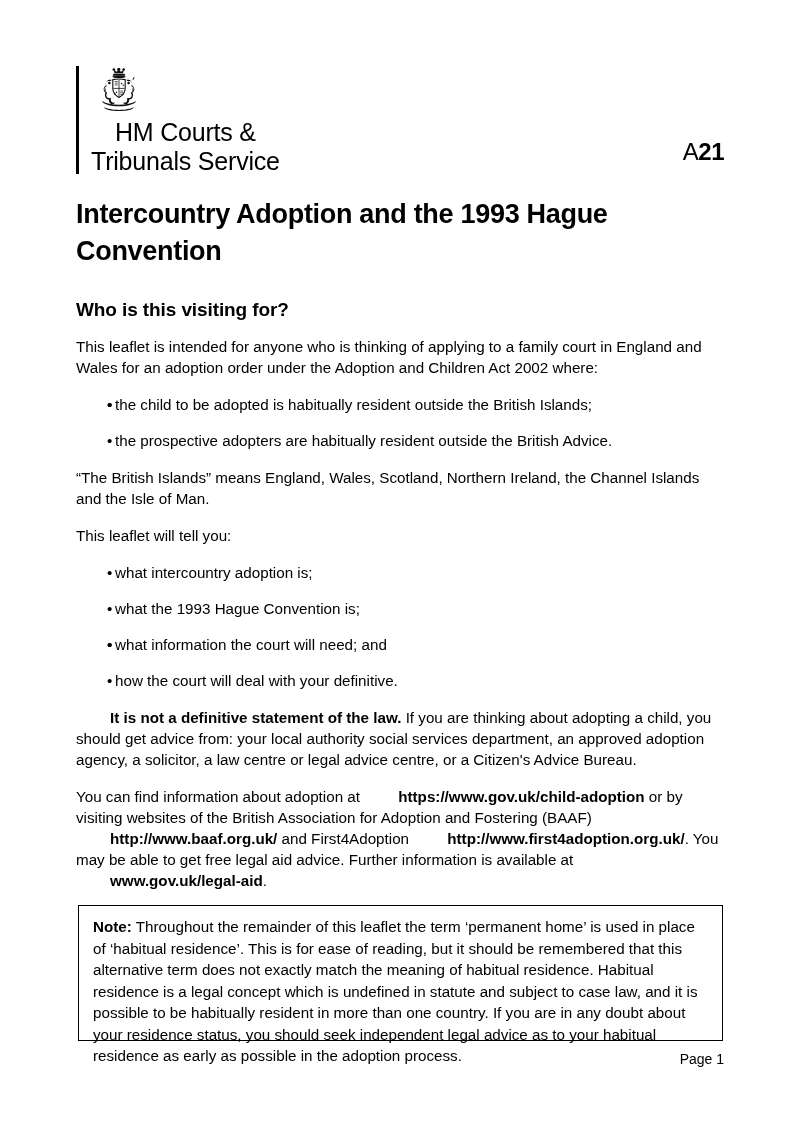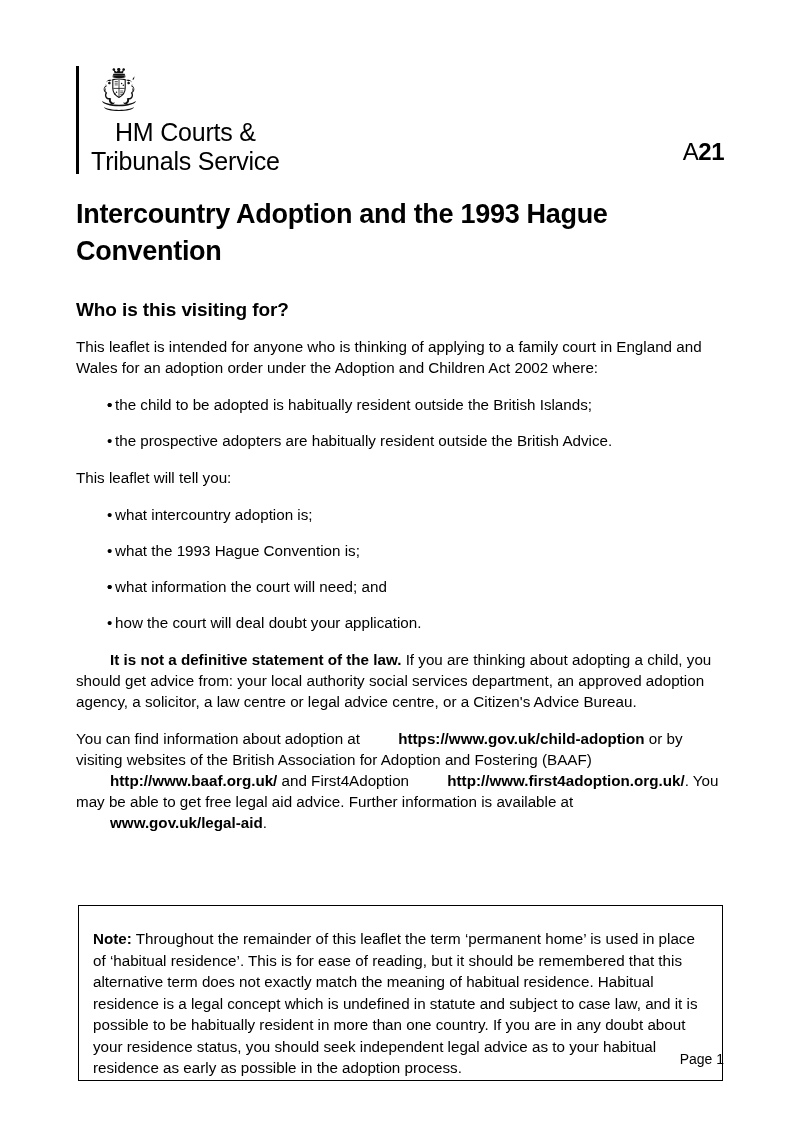--- a/index.html
+++ b/index.html
@@ -122,24 +122,24 @@
   ul.bullets.spaced li { margin-bottom: 15px; }
 
   .gap-after-list { margin-bottom: 18px; }
 
   
   .note-box {
     position: absolute;
     left: 78px;
     top: 905px;
     width: 645px;
-    height: 176px;
+    height: 136px;
     border: 1.5px solid #000000;
     box-sizing: border-box;
-    padding: 22px 14px 8px 14px;
+    padding: 10px 14px 8px 14px;
   }
   .note-box p {
     margin: 0;
     font-size: 15.2px;
     line-height: 21.5px;
   }
 
   
   .footer {
     position: absolute;
@@ -206,29 +206,30 @@
     <h2 class="section-heading">Who is this visiting for?</h2>
 
     <p class="para">This leaflet is intended for anyone who is thinking of applying to a family court in England and Wales for an adoption order under the Adoption and Children Act 2002 where:</p>
 
     <ul class="bullets spaced">
       <li><span class="dot">•</span></li>
       <li><span class="dot">•</span><span>the child to be adopted is habitually resident outside the British Islands;</span></li>
       <li><span class="dot">•</span><span>the prospective adopters are habitually resident outside the British Advice.</span></li>
     </ul>
 
+    <p class="para gap-after-list">“The British Islands” means England, Wales, Scotland, Northern Ireland, the Channel Islands and the Isle of Man.</p>
 
     <p class="para">This leaflet will tell you:</p>
 
     <ul class="bullets spaced">
       <li><span class="dot">•</span><span>what intercountry adoption is;</span></li>
       <li><span class="dot">•</span><span>what the 1993 Hague Convention is;</span></li>
       <li><span class="dot">•</span></li>
       <li><span class="dot">•</span><span>what information the court will need; and</span></li>
-      <li><span class="dot">•</span><span>how the court will deal doubt your application.</span></li>
+      <li><span class="dot">•</span><span>how the court will deal with your definitive.</span></li>
     </ul>
 
     <p class="para gap-after-list"><b>It is not a definitive statement of the law.</b><span> If you are thinking about adopting a child, you should get advice from: your local authority social services department, an approved adoption agency, a solicitor, a law centre or legal advice centre, or a Citizen's Advice Bureau.</span></p>
 
     <p class="para"><span>You can find  information about adoption at </span><b>https://www.gov.uk/child-adoption</b><span> or by visiting websites of the British Association for Adoption and Fostering (BAAF) </span><b>http://www.baaf.org.uk/</b><span> and First4Adoption </span><b>http://www.first4adoption.org.uk/</b><span>. You may be able to get free legal aid advice. Further information is available at </span><b>www.gov.uk/legal-aid</b><span>.</span></p>
 
   </div>
 
   <div class="note-box">
     <p><b>Note:</b><span> Throughout the remainder of this leaflet the term ‘permanent home’ is used in place of ‘habitual residence’. This is for ease of reading, but it should be remembered that this alternative term does not exactly match the meaning of habitual residence. Habitual residence is a legal concept which is undefined in statute and subject to case law, and it is possible to be habitually resident in more than one country. If you are in any doubt about your residence status, you should seek independent legal advice as to your habitual residence as early as possible in the adoption process.</span></p>

